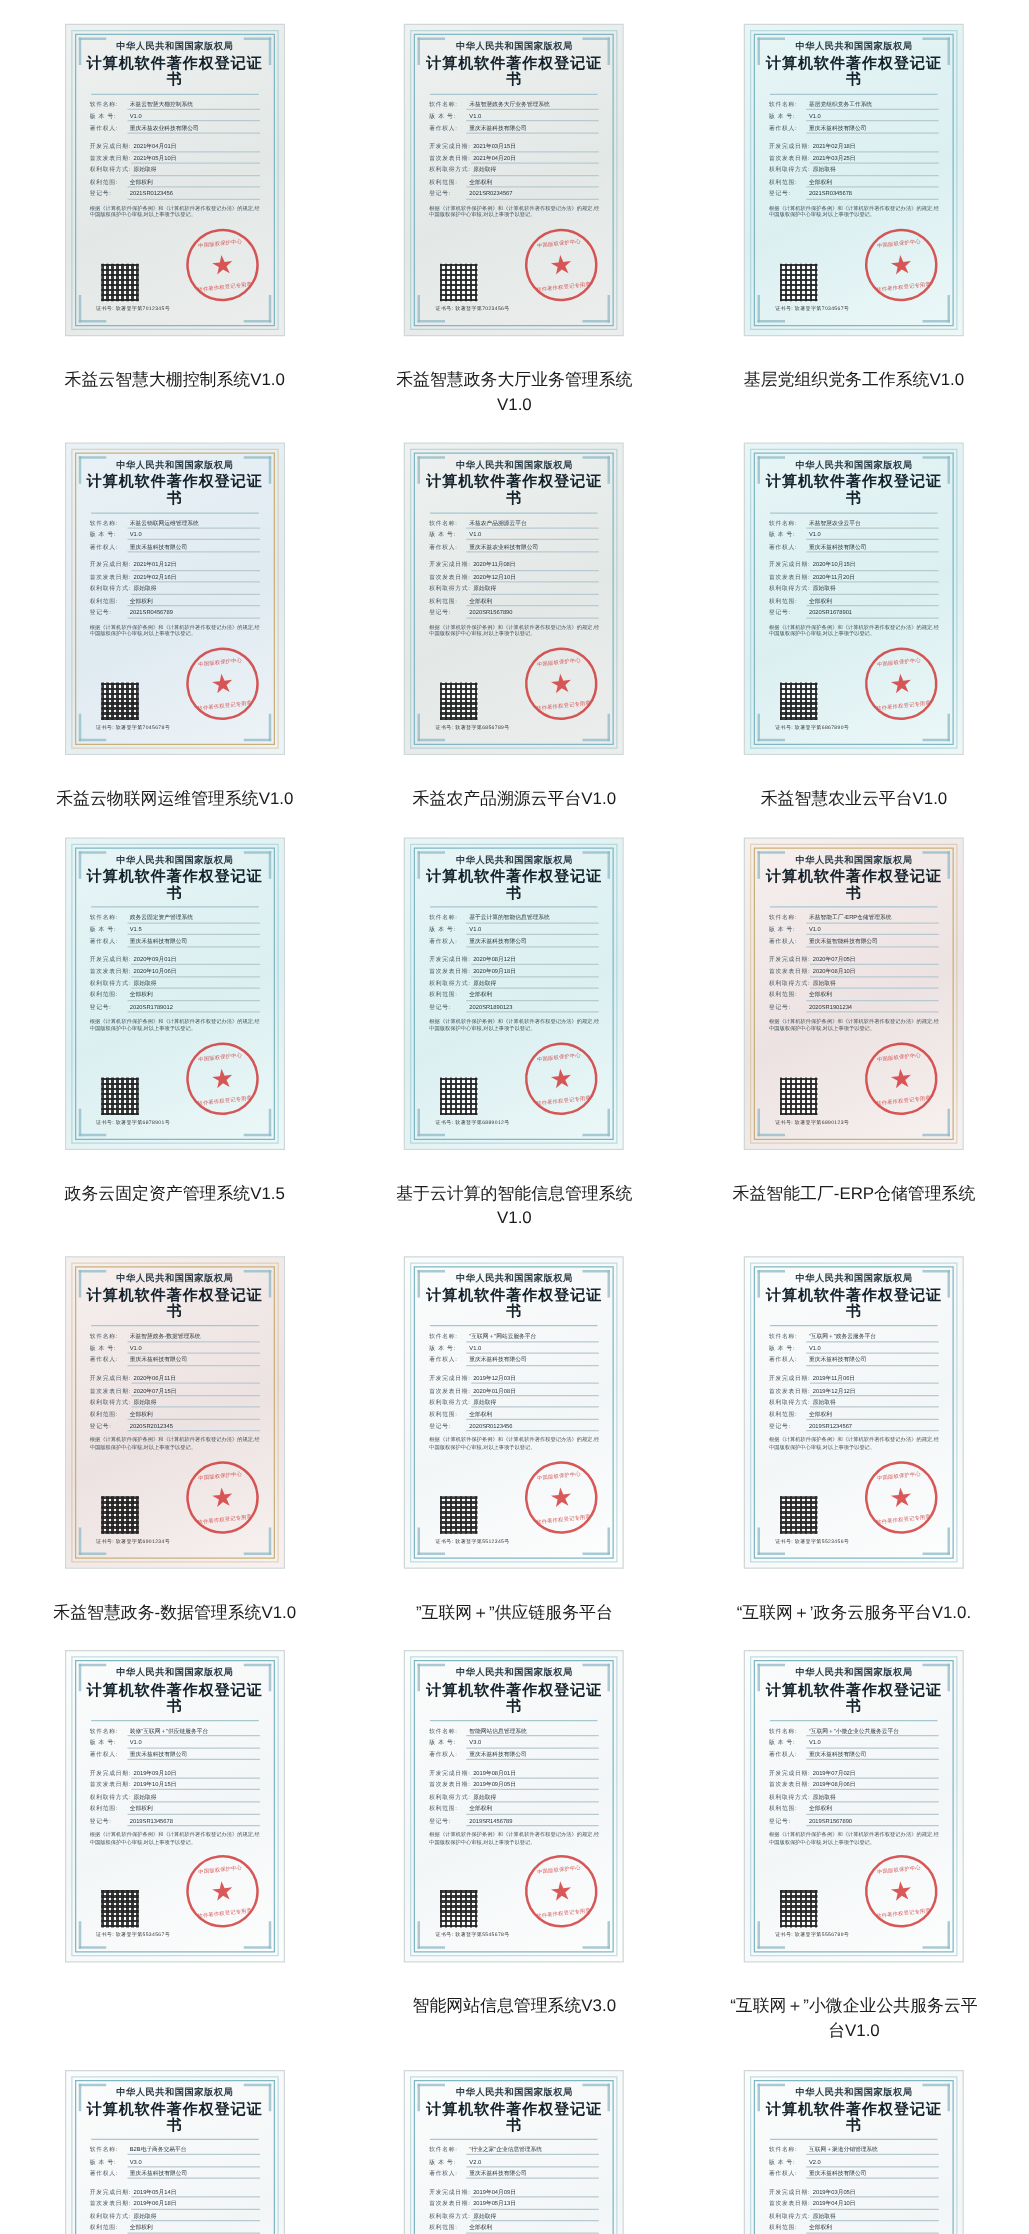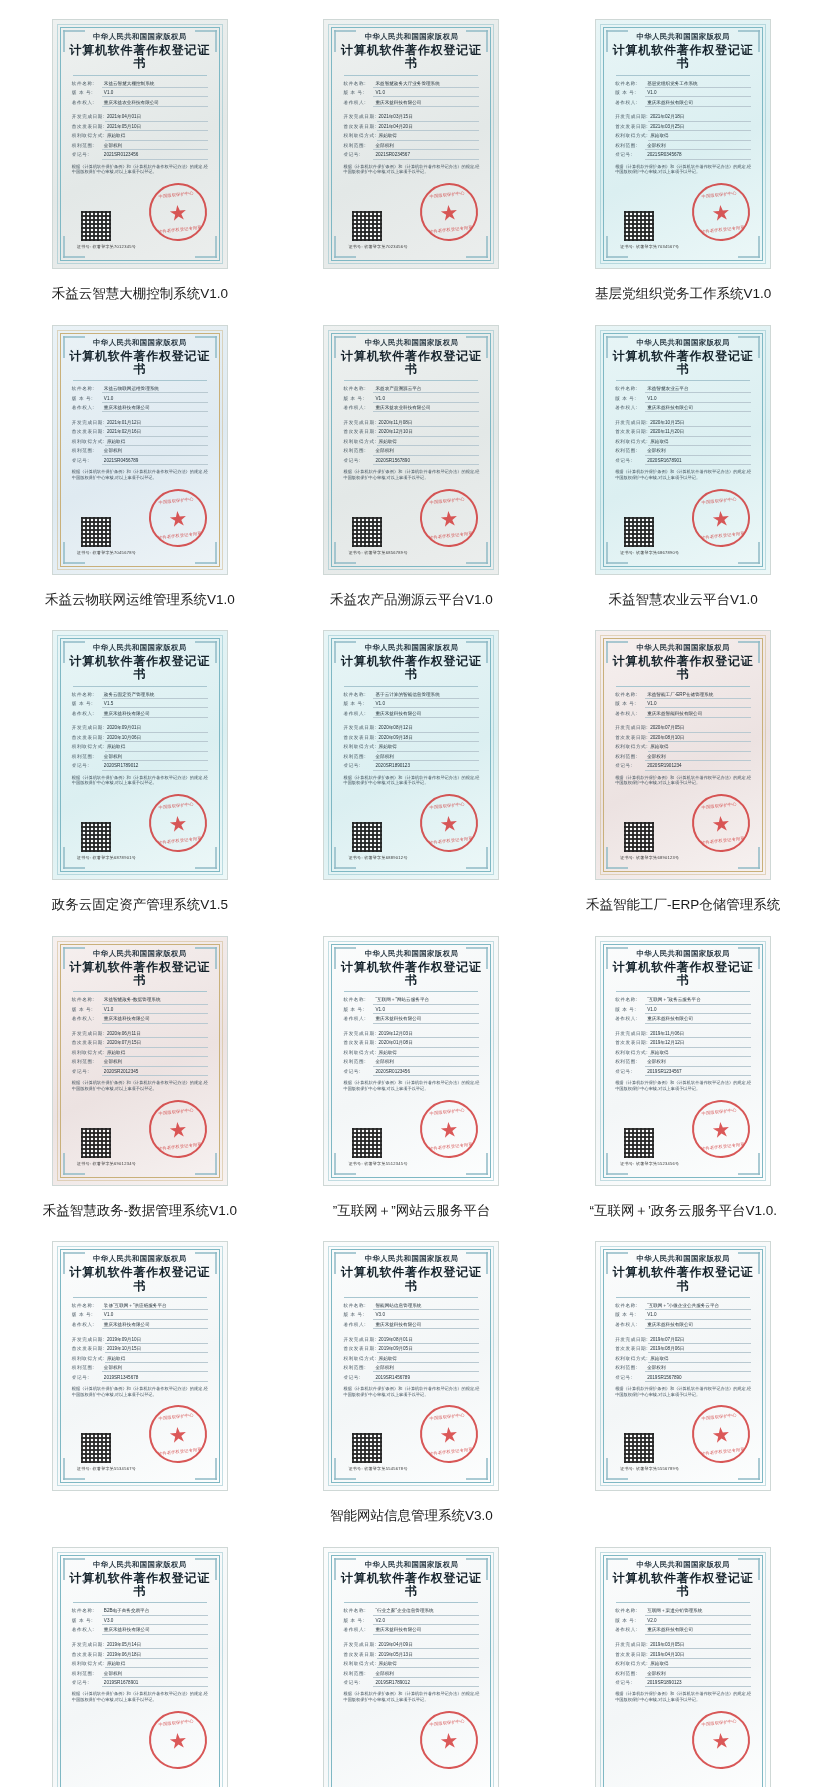--- a/index.html
+++ b/index.html
@@ -189,21 +189,21 @@
     color: #cf2a2a;
   }
   .seal .arc-top { top: 7px; }
   .seal .arc-bot { bottom: 7px; }
   .caption {
     width: 210px;
     text-align: center;
     font-size: 13.5px;
     color: #1b1b1b;
     line-height: 1.45;
-    margin-top: 8px;
+    margin-top: 18px;
     font-family: "Liberation Sans", sans-serif;
   }
 </style>
 </head>
 <body>
 
 <div class="grid" id="grid">
   <div class="cell">
     <div class="cert-wrap">
       <div class="cert tint-grey">
@@ -320,20 +320,21 @@
             <div class="regno">证书号: 软著登字第7023456号</div>
             <div class="seal">
               <div class="arc-top">中国版权保护中心</div>
               <div class="star">★</div>
               <div class="arc-bot">软件著作权登记专用章</div>
             </div>
           </div>
         </div>
       </div>
     </div>
+    <div class="caption">禾益智慧政务大厅业务管理系统V1.0</div>
   </div>
 
   <div class="cell">
     <div class="cert-wrap">
       <div class="cert tint-cyan">
         <div class="frame teal"></div>
         <div class="corner c-tl"></div>
         <div class="corner c-tr"></div>
         <div class="corner c-bl"></div>
         <div class="corner c-br"></div>
@@ -697,20 +698,21 @@
             <div class="regno">证书号: 软著登字第6889012号</div>
             <div class="seal">
               <div class="arc-top">中国版权保护中心</div>
               <div class="star">★</div>
               <div class="arc-bot">软件著作权登记专用章</div>
             </div>
           </div>
         </div>
       </div>
     </div>
+    <div class="caption">基于云计算的智能信息管理系统V1.0</div>
   </div>
 
   <div class="cell">
     <div class="cert-wrap">
       <div class="cert tint-pink">
         <div class="frame gold"></div>
         <div class="corner c-tl"></div>
         <div class="corner c-tr"></div>
         <div class="corner c-bl"></div>
         <div class="corner c-br"></div>
@@ -885,21 +887,21 @@
             <div class="regno">证书号: 软著登字第5512345号</div>
             <div class="seal">
               <div class="arc-top">中国版权保护中心</div>
               <div class="star">★</div>
               <div class="arc-bot">软件著作权登记专用章</div>
             </div>
           </div>
         </div>
       </div>
     </div>
-    <div class="caption">”互联网＋”网站云服务平台</div>
+    <div class="caption">”互联网＋”供应链服务平台</div>
   </div>
 
   <div class="cell">
     <div class="cert-wrap">
       <div class="cert tint-white">
         <div class="frame teal"></div>
         <div class="corner c-tl"></div>
         <div class="corner c-tr"></div>
         <div class="corner c-bl"></div>
         <div class="corner c-br"></div>
@@ -1136,20 +1138,21 @@
             <div class="regno">证书号: 软著登字第5556789号</div>
             <div class="seal">
               <div class="arc-top">中国版权保护中心</div>
               <div class="star">★</div>
               <div class="arc-bot">软件著作权登记专用章</div>
             </div>
           </div>
         </div>
       </div>
     </div>
+    <div class="caption">“互联网＋”小微企业公共服务云平台V1.0</div>
   </div>
 
   <div class="cell">
     <div class="cert-wrap">
       <div class="cert tint-white">
         <div class="frame teal"></div>
         <div class="corner c-tl"></div>
         <div class="corner c-tr"></div>
 
         <div class="cert-inner">

